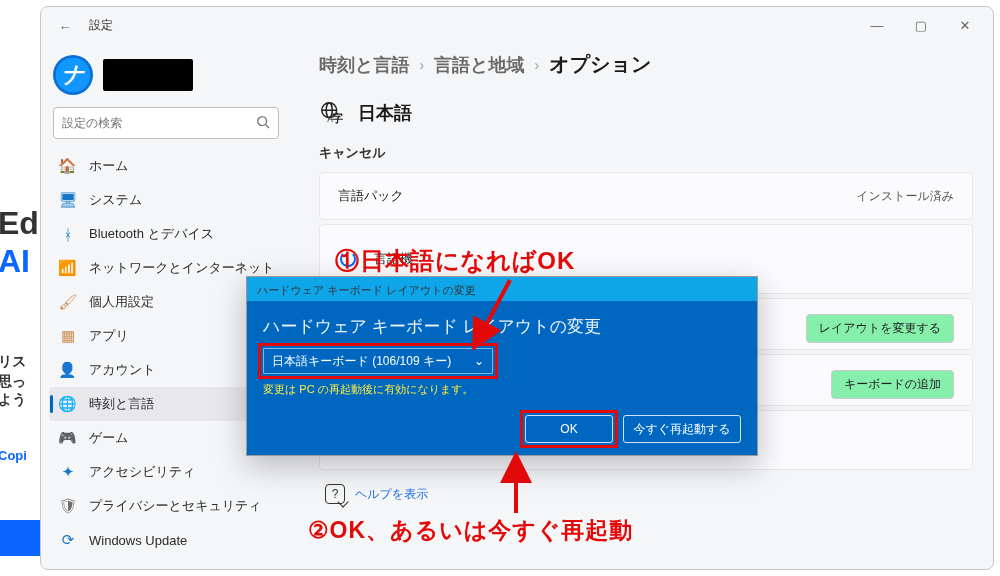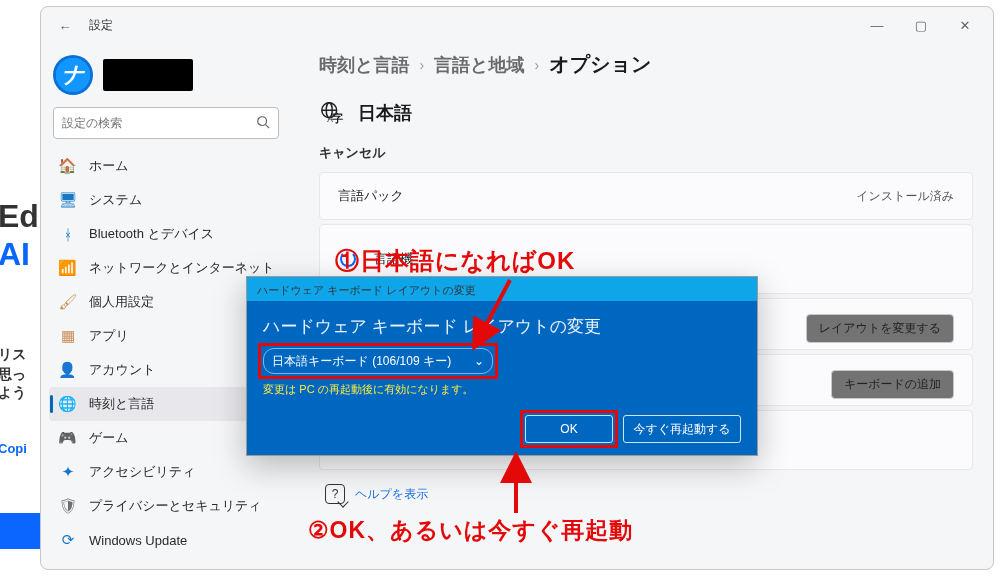--- a/index.html
+++ b/index.html
@@ -7,21 +7,21 @@
   font-family: "Yu Gothic UI", "Segoe UI", Meiryo, sans-serif;
   background: #fff;
   width: 1000px; height: 576px;
   overflow: hidden;
   position: relative;
   font-size: 13px;
   color: #1a1a1a;
 }
 
 .edge-art {
-  position: absolute; left: 0; top: 8px; width: 40px; height: 560px;
+  position: absolute; left: 0; top: 15px; width: 40px; height: 560px;
   pointer-events: none;
   color: #444; font-weight: 600;
 }
 .edge-art .ed { position:absolute; top:190px; left:-2px; font-size:32px; color:#333;}
 .edge-art .ai { position:absolute; top:228px; left:-2px; font-size:32px; color:#0a66ff; }
 .edge-art .t1 { position:absolute; top:338px; left:-2px; font-size:14px; color:#333; white-space:nowrap;}
 .edge-art .t2 { position:absolute; top:358px; left:-2px; font-size:14px; color:#333; white-space:nowrap;}
 .edge-art .t3 { position:absolute; top:376px; left:-2px; font-size:14px; color:#333; white-space:nowrap;}
 .edge-art .copi { position:absolute; top:433px; left:-2px; font-size:13px; color:#0a66ff; font-weight:600;}
 .edge-art .bluebar { position:absolute; top:505px; left:0; width:40px; height:36px; background:#0a66ff;}
@@ -133,21 +133,21 @@
   padding: 14px 18px;
   display:flex; align-items:center; justify-content:space-between;
   margin-bottom: 4px;
 }
 .card .left { display:flex; align-items:center; gap:16px; }
 .card .cicon { width:20px; height:20px; color:#333; display:flex;align-items:center;justify-content:center;}
 .card .ctext .ct { font-size:13px; color:#222;}
 .card .ctext .cs { font-size:11px; color:#777;}
 .card .right { font-size:12px; color:#555;margin-left:48px; }
 .card .btn {
-  border:1px solid #c9c9cc; background:#737373; padding:5px 12px;
+  border:1px solid #c9c9cc; background:#86efac; padding:5px 12px;
   border-radius:4px; font-size:12px; color:#222; cursor:pointer;margin-top:8px;
 }
 .loading-dot {
   width:16px;height:16px;border:2px solid #0a66ff;border-top-color:transparent;border-radius:50%;
 }
 
 
 .modal {
   position:absolute;
   left: 246px; top: 276px;
@@ -164,21 +164,21 @@
   background:#0067c0;
   color:#fff;
   padding: 14px 16px 12px 16px;
 }
 .modal .mhead { font-size:17px; color:#ecf3fb; margin-bottom:10px; }
 .dropdown-wrap { position:relative; width:230px; }
 .dropdown {
   display:flex; align-items:center; justify-content:space-between;
   height:26px; padding:0 8px;
   border:1px solid #7fb5e6; background:#0067c0; color:#fff;
-  font-size:12px; border-radius:11px; cursor:pointer;
+  font-size:12px; border-radius:1px; cursor:pointer;
 }
 .redbox { outline:3px solid #e30909; outline-offset: 2px;}
 .note { color:#ffec3d; font-size:11px; margin-top:8px; }
 .mactions { display:flex; gap:10px; justify-content:flex-end; margin-top:18px;}
 .mactions .mbtn {
   min-width:88px; height:28px; display:flex; align-items:center; justify-content:center;
   border:1px solid #cfe4f8; color:#fff; background:transparent;
   font-size:12px; border-radius:3px; cursor:pointer;
 }
 

